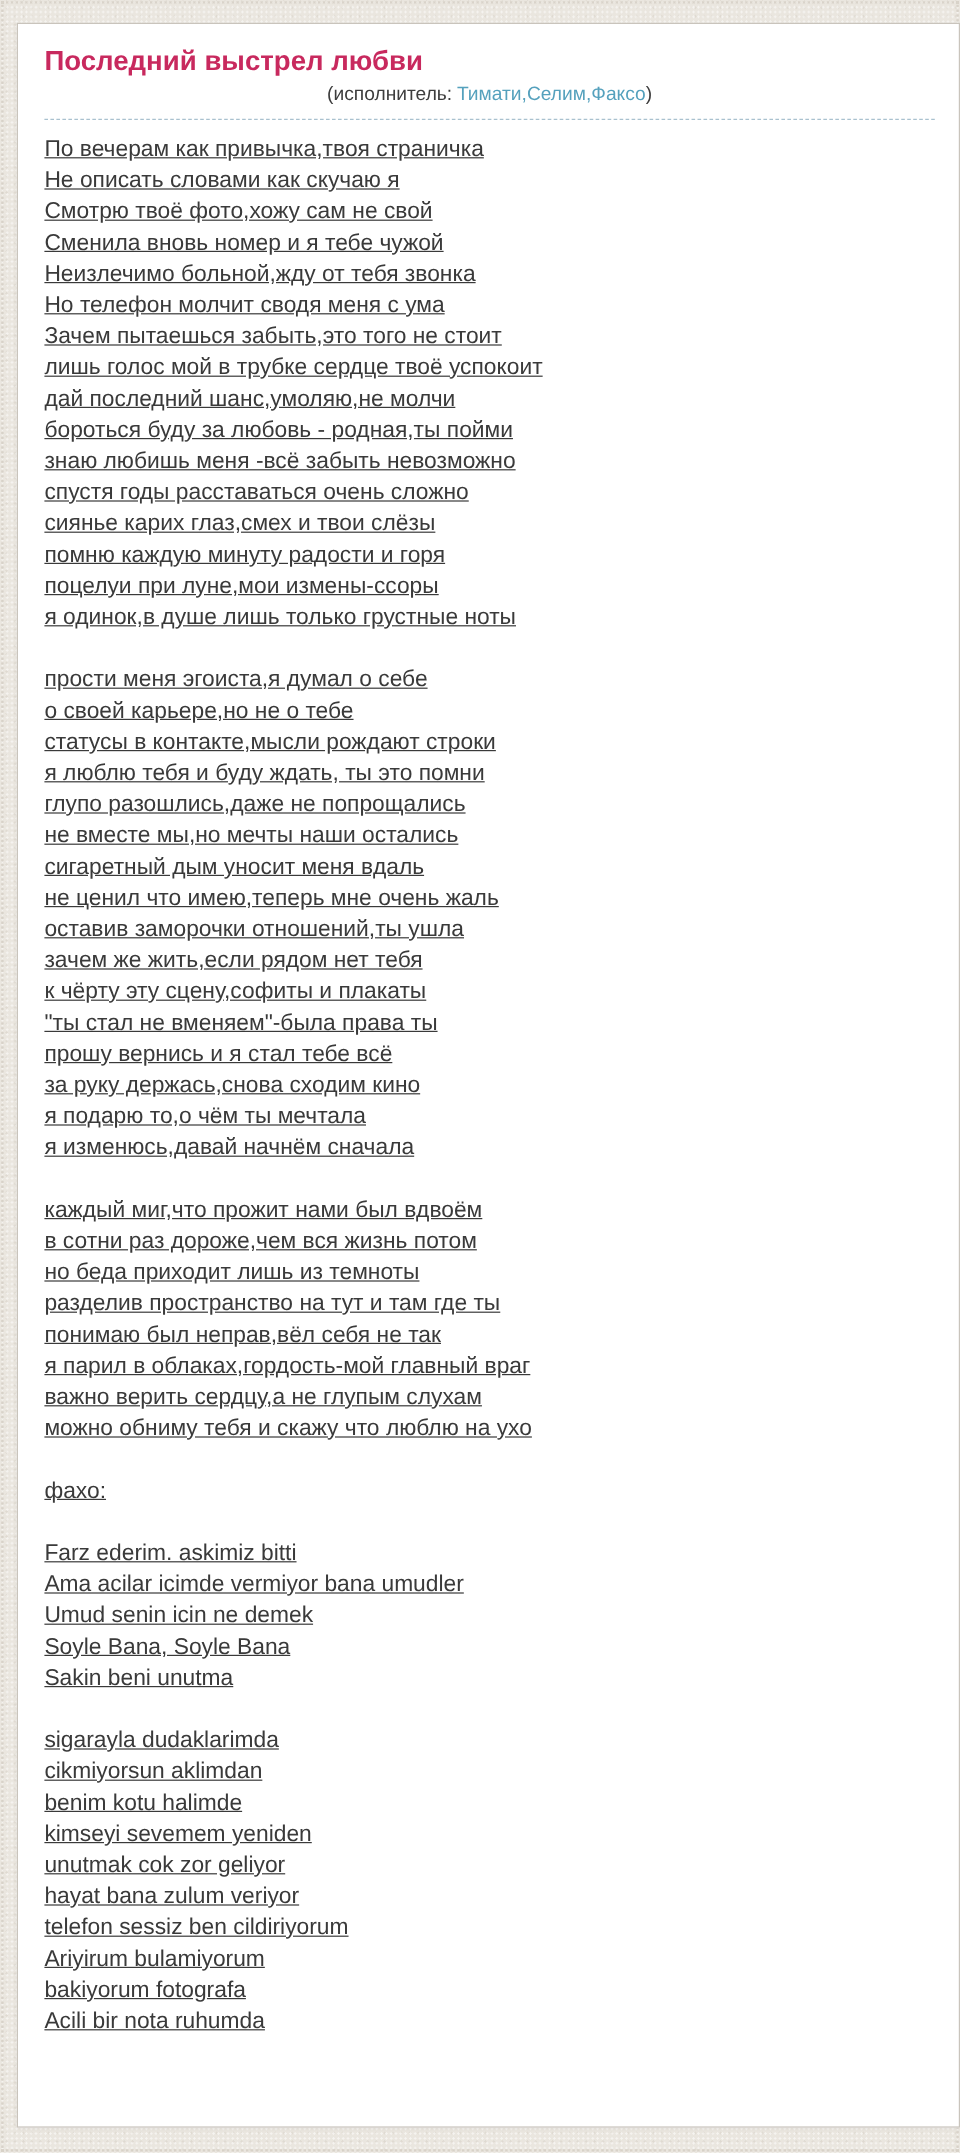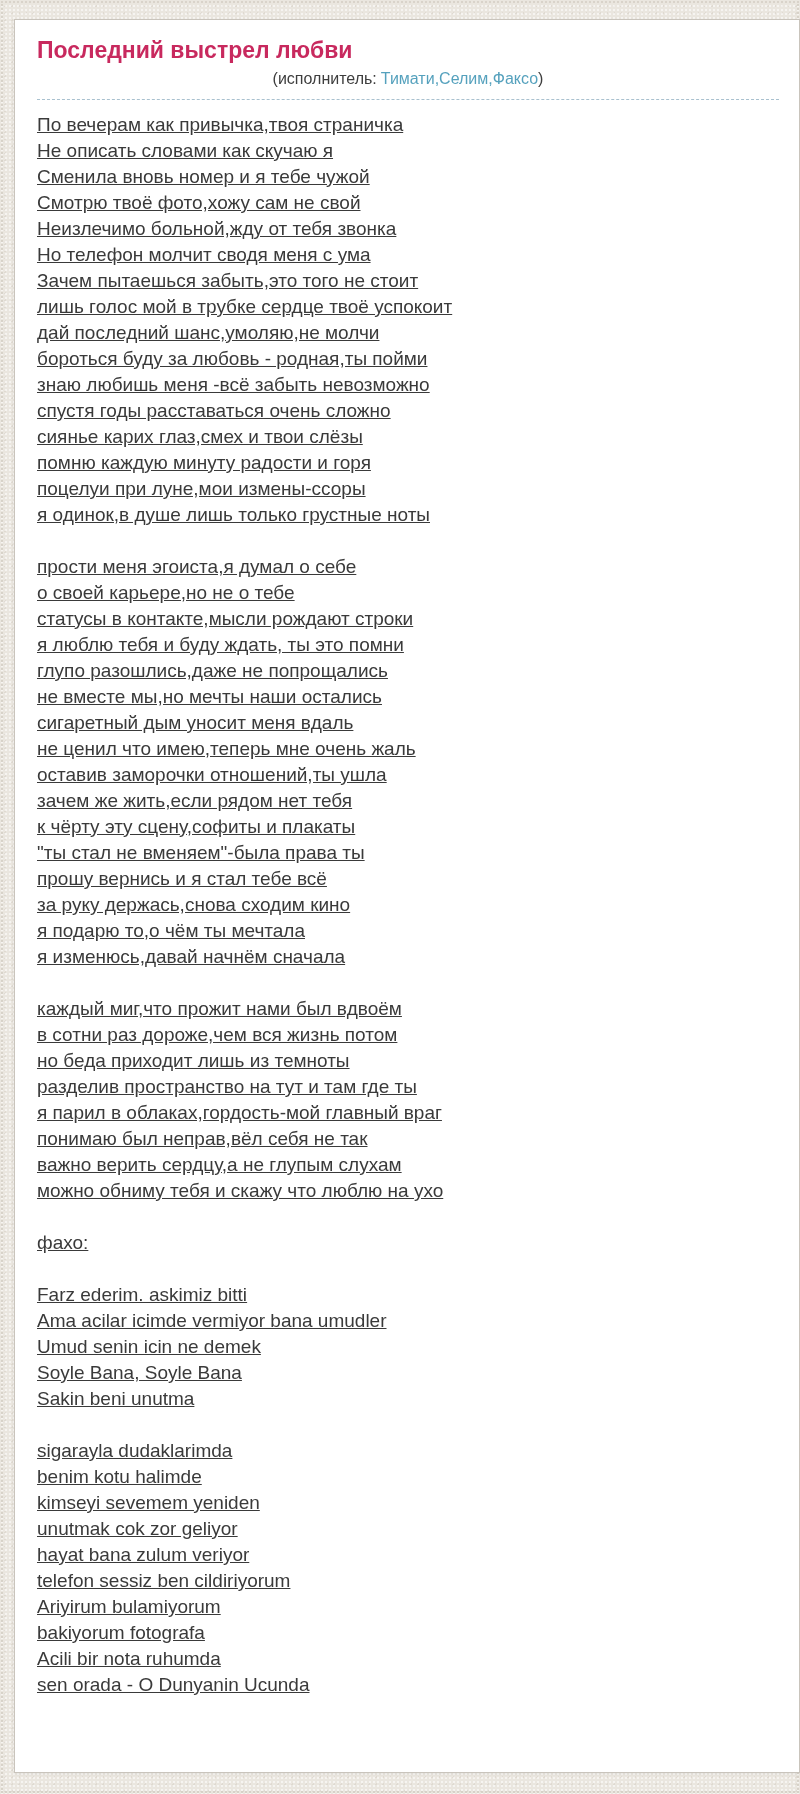--- a/index.html
+++ b/index.html
@@ -76,22 +76,22 @@
 <div class="lyrics-card">
   <h1 class="song-title">Последний выстрел любви</h1>
 
   <div class="artist-line">
     <span>(исполнитель:</span><a class="artist-link">Тимати</a><span class="artist-comma">,</span><a class="artist-link">Селим</a><span class="artist-comma">,</span><a class="artist-link">Факсо</a><span>)</span>
   </div>
 
   <div class="lyrics-text">
       <div class="lyric-line">По вечерам как привычка,твоя страничка</div>
       <div class="lyric-line">Не описать словами как скучаю я</div>
+      <div class="lyric-line">Смотрю твоё фото,хожу сам не свой</div>
       <div class="lyric-line">Сменила вновь номер и я тебе чужой</div>
-      <div class="lyric-line">Смотрю твоё фото,хожу сам не свой</div>
       <div class="lyric-line">Неизлечимо больной,жду от тебя звонка</div>
       <div class="lyric-line">Но телефон молчит сводя меня с ума</div>
       <div class="lyric-line">Зачем пытаешься забыть,это того не стоит</div>
       <div class="lyric-line">лишь голос мой в трубке сердце твоё успокоит</div>
       <div class="lyric-line">дай последний шанс,умоляю,не молчи</div>
       <div class="lyric-line">бороться буду за любовь - родная,ты пойми</div>
       <div class="lyric-line">знаю любишь меня -всё забыть невозможно</div>
       <div class="lyric-line">спустя годы расставаться очень сложно</div>
       <div class="lyric-line">сиянье карих глаз,смех и твои слёзы</div>
       <div class="lyric-line">помню каждую минуту радости и горя</div>
@@ -112,37 +112,37 @@
       <div class="lyric-line">"ты стал не вменяем"-была права ты</div>
       <div class="lyric-line">прошу вернись и я стал тебе всё</div>
       <div class="lyric-line">за руку держась,снова сходим кино</div>
       <div class="lyric-line">я подарю то,о чём ты мечтала</div>
       <div class="lyric-line">я изменюсь,давай начнём сначала</div>
       <div class="stanza-gap"></div>
       <div class="lyric-line">каждый миг,что прожит нами был вдвоём</div>
       <div class="lyric-line">в сотни раз дороже,чем вся жизнь потом</div>
       <div class="lyric-line">но беда приходит лишь из темноты</div>
       <div class="lyric-line">разделив пространство на тут и там где ты</div>
+      <div class="lyric-line">понимаю был неправ,вёл себя не так</div>
       <div class="lyric-line">я парил в облаках,гордость-мой главный враг</div>
-      <div class="lyric-line">понимаю был неправ,вёл себя не так</div>
       <div class="lyric-line">важно верить сердцу,а не глупым слухам</div>
       <div class="lyric-line">можно обниму тебя и скажу что люблю на ухо</div>
       <div class="stanza-gap"></div>
       <div class="lyric-line">фахо:</div>
       <div class="stanza-gap"></div>
       <div class="lyric-line">Farz ederim. askimiz bitti</div>
       <div class="lyric-line">Ama acilar icimde vermiyor bana umudler</div>
       <div class="lyric-line">Umud senin icin ne demek</div>
       <div class="lyric-line">Soyle Bana, Soyle Bana</div>
       <div class="lyric-line">Sakin beni unutma</div>
       <div class="stanza-gap"></div>
       <div class="lyric-line">sigarayla dudaklarimda</div>
+      <div class="lyric-line">cikmiyorsun aklimdan</div>
       <div class="lyric-line">benim kotu halimde</div>
       <div class="lyric-line">kimseyi sevemem yeniden</div>
       <div class="lyric-line">unutmak cok zor geliyor</div>
       <div class="lyric-line">hayat bana zulum veriyor</div>
       <div class="lyric-line">telefon sessiz ben cildiriyorum</div>
       <div class="lyric-line">Ariyirum bulamiyorum</div>
       <div class="lyric-line">bakiyorum fotografa</div>
       <div class="lyric-line">Acili bir nota ruhumda</div>
-      <div class="lyric-line">sen orada - O Dunyanin Ucunda</div>
     </div>
 </div>
 
 </body></html>

